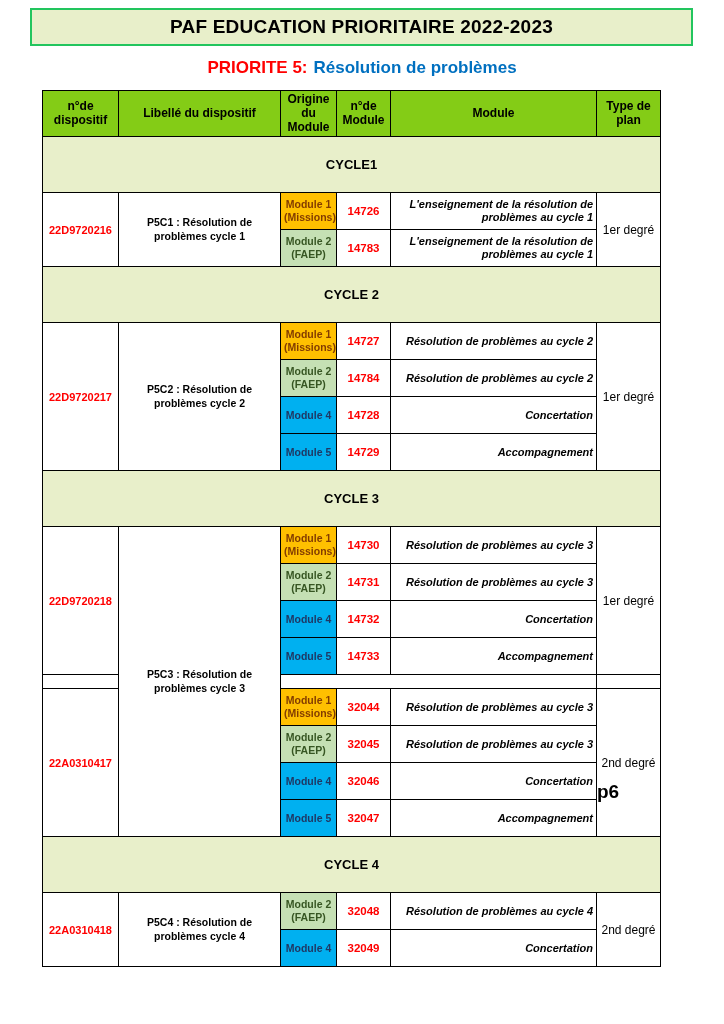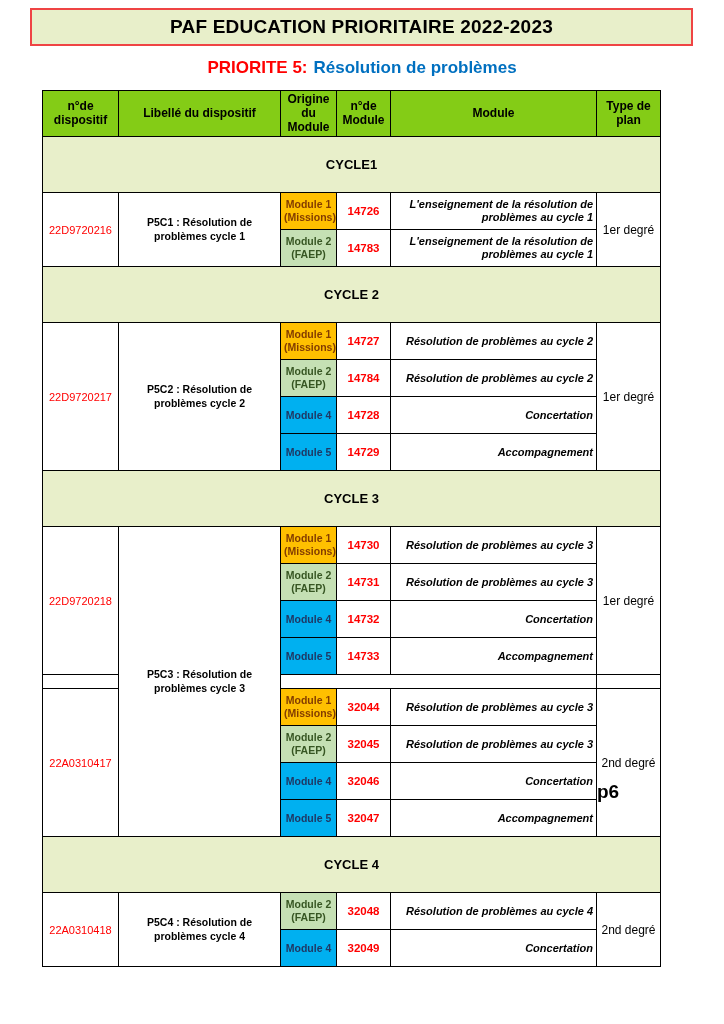--- a/index.html
+++ b/index.html
@@ -3,21 +3,21 @@
 <meta charset="utf-8">
 <style>
   * { box-sizing: border-box; }
   html, body { margin: 0; padding: 0; background: #ffffff; }
   .page {
     width: 724px; height: 1024px; position: relative; background: #ffffff;
     font-family: "Liberation Sans", sans-serif; color: #000000; overflow: hidden;
   }
   .banner {
     position: absolute; left: 30px; top: 8px; width: 663px; height: 38px;
-    border: 2px solid #ef4444; background: #e8efca;
+    border: 2px solid #22c55e; background: #e8efca;
     display: flex; align-items: center; justify-content: center;
     font-weight: bold; font-size: 19px; letter-spacing: 0.2px;
   }
   .heading {
     position: absolute; top: 58px; left: 0; width: 724px;
     text-align: center; font-weight: bold; font-size: 17px;
   }
   .heading-prefix { color: #ff0000; margin-right: 6px; }
   .heading-subject { color: #0070c0; }
 
@@ -35,21 +35,21 @@
     text-align: center; line-height: 1.15;
   }
   .th-origine { font-size: 9px; }
   .section-title { height: 19px; }
   .section-title td {
     background: #e8efca; font-weight: bold; font-size: 13px;
     text-align: center; padding: 18px; line-height: 19px;
   }
   .row-std { height: 37px; }
   .row-spacer { height: 14px; }
-  .cell-dispositif { color: #ff0000; font-weight: normal; font-size: 11px; text-align: center; }
+  .cell-dispositif { color: #ff0000; font-weight: bold; font-size: 11px; text-align: center; }
   .cell-libelle { font-weight: bold; font-size: 10.5px; text-align: center; line-height: 1.3; }
   .cell-origin { font-weight: bold; font-size: 10.5px; text-align: center; line-height: 13px; }
   .cell-origin[data-variant="missions"] { background: #ffc000; color: #833c00; }
   .cell-origin[data-variant="faep"]     { background: #c5e0b4; color: #375623; }
   .cell-origin[data-variant="blue"]     { background: #00b0f0; color: #1f3864; }
   .cell-num  { color: #ff0000; font-weight: bold; font-size: 11.5px; text-align: center; }
   .cell-desc { font-style: italic; font-weight: bold; font-size: 11px; text-align: right; padding: 2px 4px; line-height: 1.25; }
   .cell-type { font-size: 12px; text-align: center; }
   .cell-spacer { background: #ffffff; }
   .page-number { position: absolute; left: 597px; top: 781px; font-weight: bold; font-size: 19px; }

